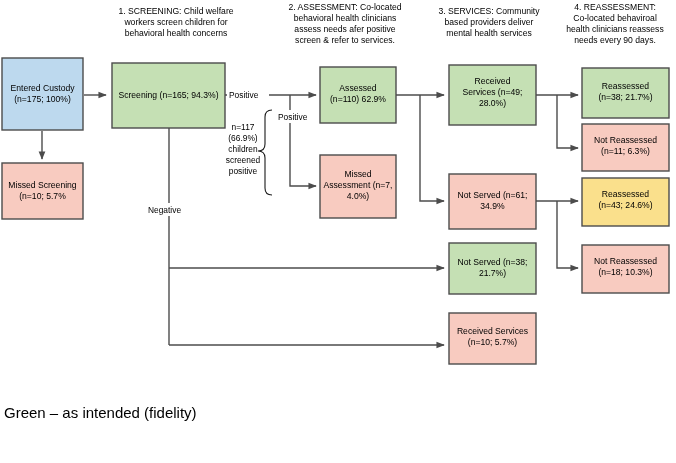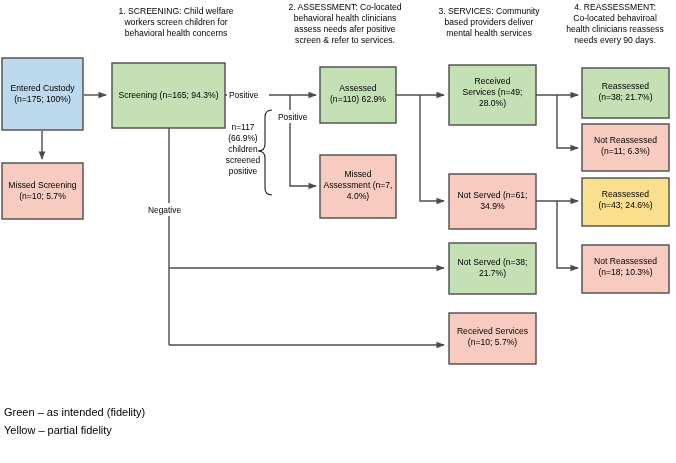--- a/index.html
+++ b/index.html
@@ -60,21 +60,21 @@
   .brace-label {
     font-size: 8.4px;
     line-height: 10.4px;
     text-anchor: middle;
     fill: #000;
   }
   .legend {
     position: absolute;
     left: 4px;
     top: 404px;
-    font-size: 11px;
+    font-size: 15px;
     line-height: 17.6px;
     color: #000;
   }
   .legend div { white-space: pre; }
 </style>
 </head>
 <body>
 
 <div id="stage">
 
@@ -230,16 +230,15 @@
       <text class="brace-label" x="243" y="130">n=117</text>
       <text class="brace-label" x="243" y="141">(66.9%)</text>
       <text class="brace-label" x="243" y="152">children</text>
       <text class="brace-label" x="243" y="163">screened</text>
       <text class="brace-label" x="243" y="174">positive</text>
     </g>
   </svg>
 
   <div class="legend">
     <div>Green – as intended (fidelity)</div>
-    <div>Yellow – partial fidelity</div>
   </div>
 
 </div>
 
 </body></html>

